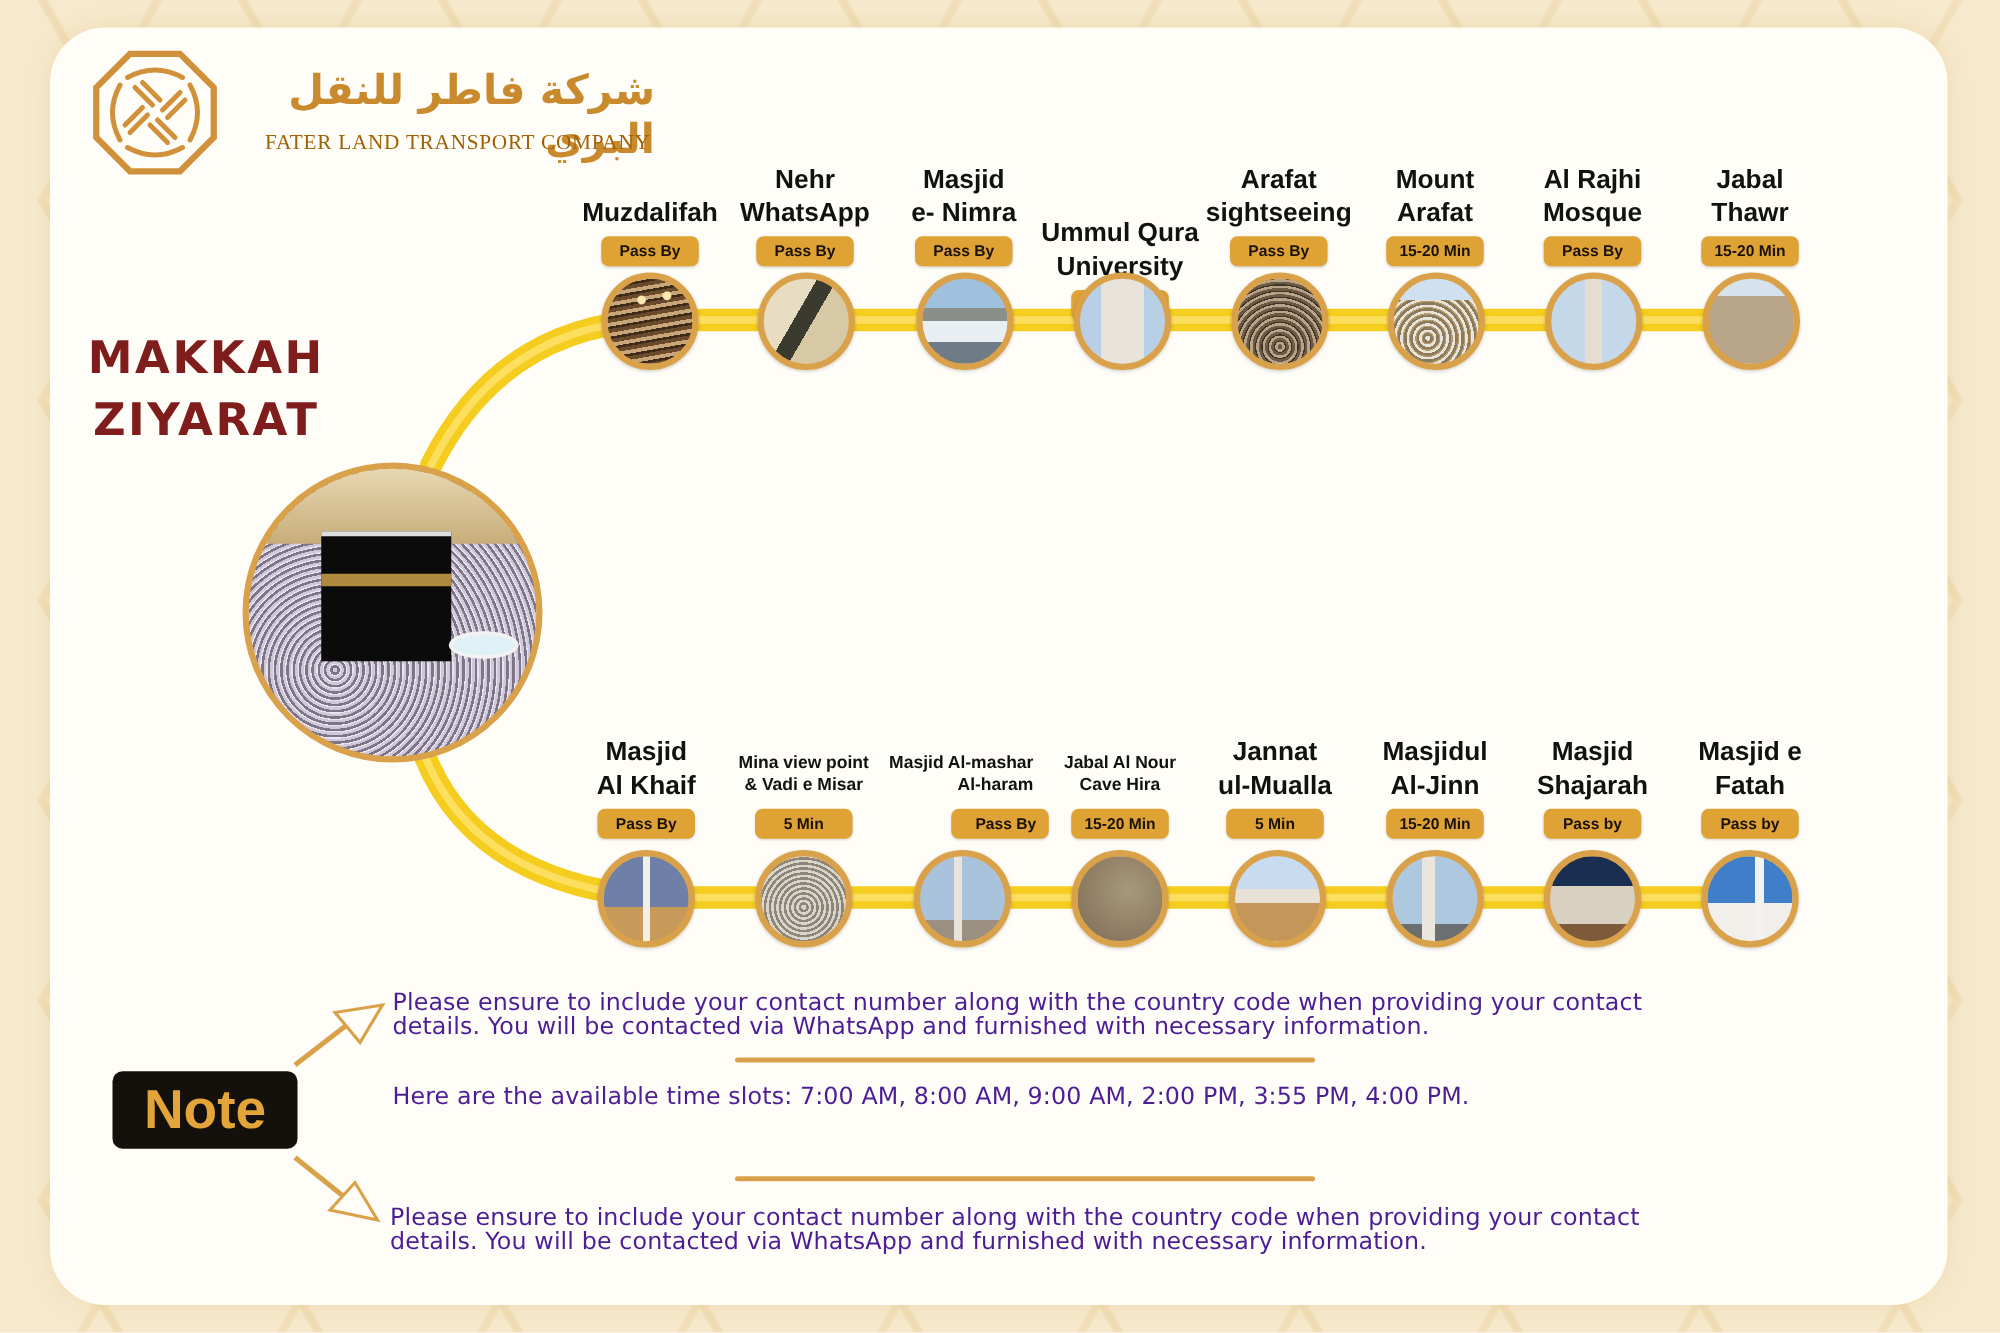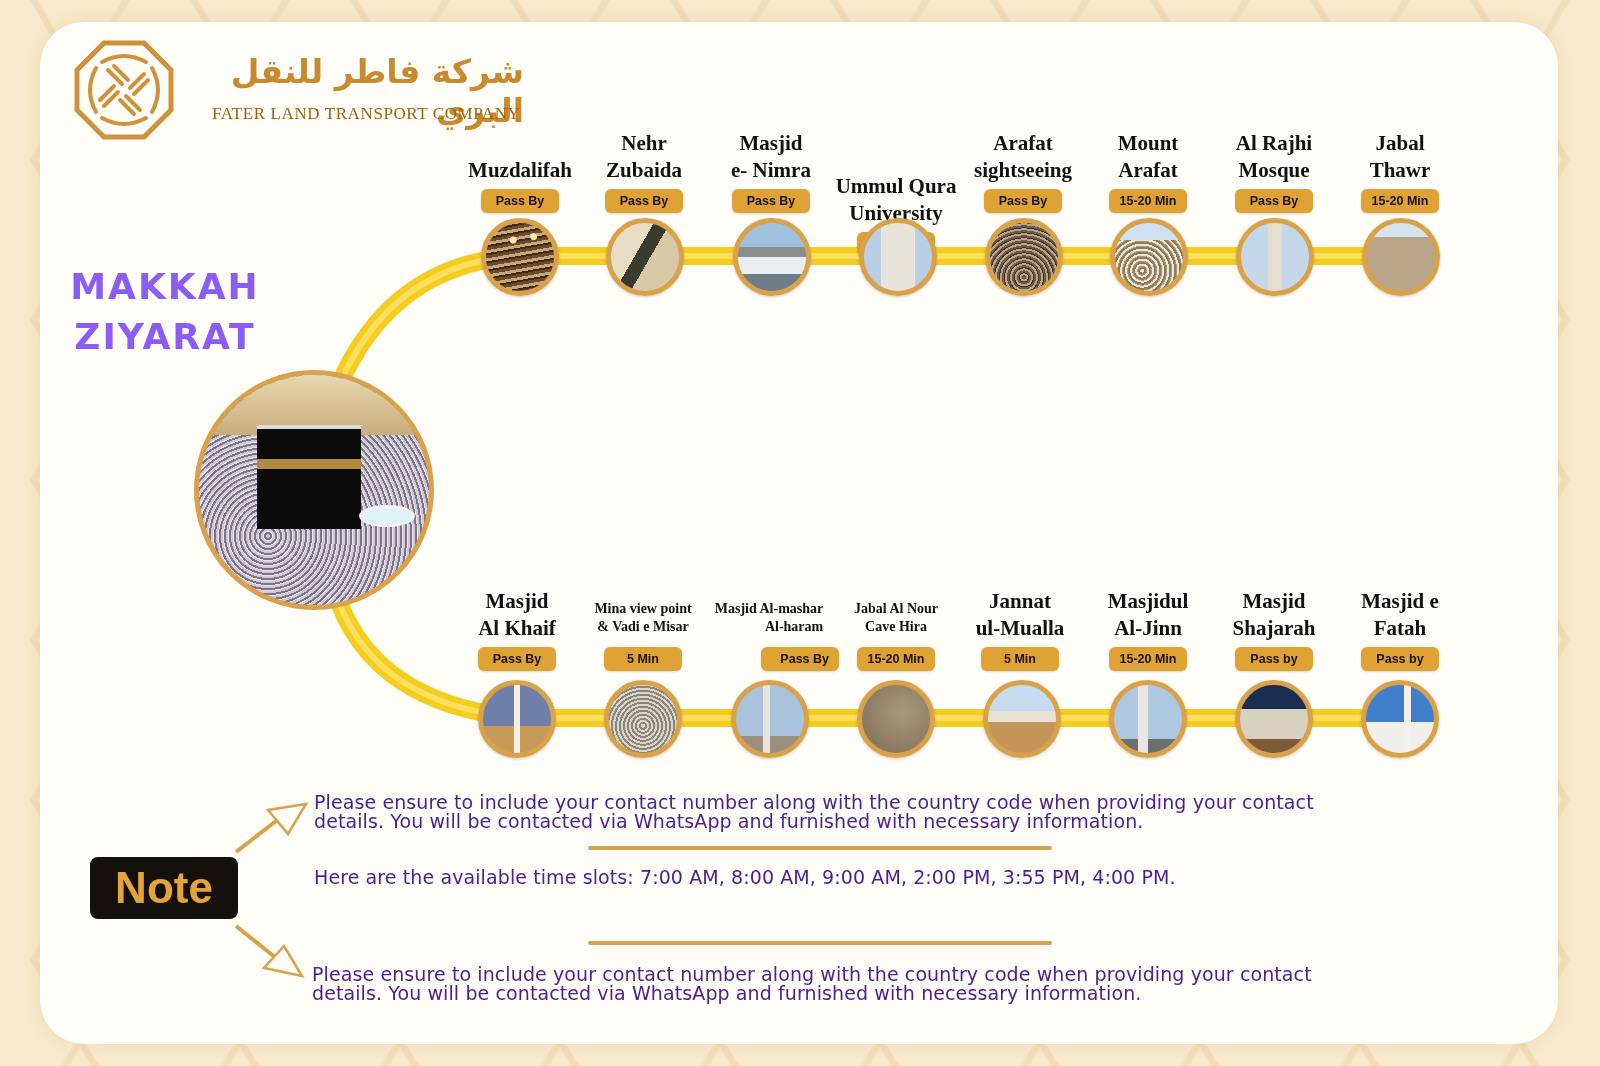--- a/index.html
+++ b/index.html
@@ -32,21 +32,21 @@
   }
   .brand-en {
     left: 212px; top: 104px; font-family: "Liberation Serif", serif;
     font-size: 17px; color: #a16207; letter-spacing: 0.6px;
   }
 
   
   .title {
     left: 70px; top: 262px; width: 190px; text-align: center;
     font-family: "DejaVu Sans", sans-serif; font-weight: bold;
-    font-size: 36px; line-height: 50px; color: #8b5cf6; letter-spacing: 2px;
+    font-size: 36px; line-height: 50px; color: #7f1d1d; letter-spacing: 2px;
   }
 
   
   .track-svg { left: 0; top: 0; width: 1600px; height: 1066px; pointer-events: none; }
 
   .kaaba {
     left: 194px; top: 370px; width: 240px; height: 240px; border-radius: 50%;
     border: 5px solid #d9a24a; overflow: hidden;
     background:
       radial-gradient(circle at 50% 55%, transparent 0, transparent 0),
@@ -61,21 +61,21 @@
     content: ""; position: absolute; left: 0; right: 0; top: 30px; height: 10px; background: #b08a3e;
   }
   .kaaba .fountain {
     position: absolute; left: 160px; top: 130px; width: 56px; height: 22px; border-radius: 50%;
     background: #dff1f7; border: 3px solid #f3f3f3;
   }
 
   
   .stop { position: absolute; width: 140px; text-align: center; }
   .stop .label {
-    font-family: Liberation Serif, serif; font-weight: bold; color: #111;
+    font-family: Liberation Sans, sans-serif; font-weight: bold; color: #111;
     font-size: 21px; line-height: 27px; white-space: nowrap;
     display: flex; align-items: flex-end; justify-content: center; height: 58px;
   }
   .stop .label.small { font-size: 14px; line-height: 18px; padding-bottom: 6px; }
   .badge {
     display: inline-block; margin-top: 5px; min-width: 78px; height: 24px; line-height: 24px;
     padding: 0 10px; background: #dfa235; border-radius: 6px;
     font-family: "Liberation Sans", sans-serif; font-weight: bold; font-size: 12.5px; color: #1a1207;
     box-shadow: 0 1px 2px rgba(0,0,0,0.15);
   }
@@ -149,21 +149,21 @@
 </div>
 
 <div class="stop" style="left:450px; top:126px;">
   <div class="label">
       <span><span></span><br><span>Muzdalifah</span></span>
     </div>
   <span class="badge">Pass By</span>
 </div>
 <div class="stop" style="left:574px; top:126px;">
   <div class="label">
-      <span><span>Nehr</span><br><span>Zubaida</span></span>
+      <span><span>Nehr</span><br><span>WhatsApp</span></span>
     </div>
   <span class="badge">Pass By</span>
 </div>
 <div class="stop" style="left:701px; top:126px;">
   <div class="label">
       <span><span>Masjid</span><br><span>e- Nimra</span></span>
     </div>
   <span class="badge">Pass By</span>
 </div>
 <div class="stop" style="left:826px; top:126px;margin-top:43px;">

